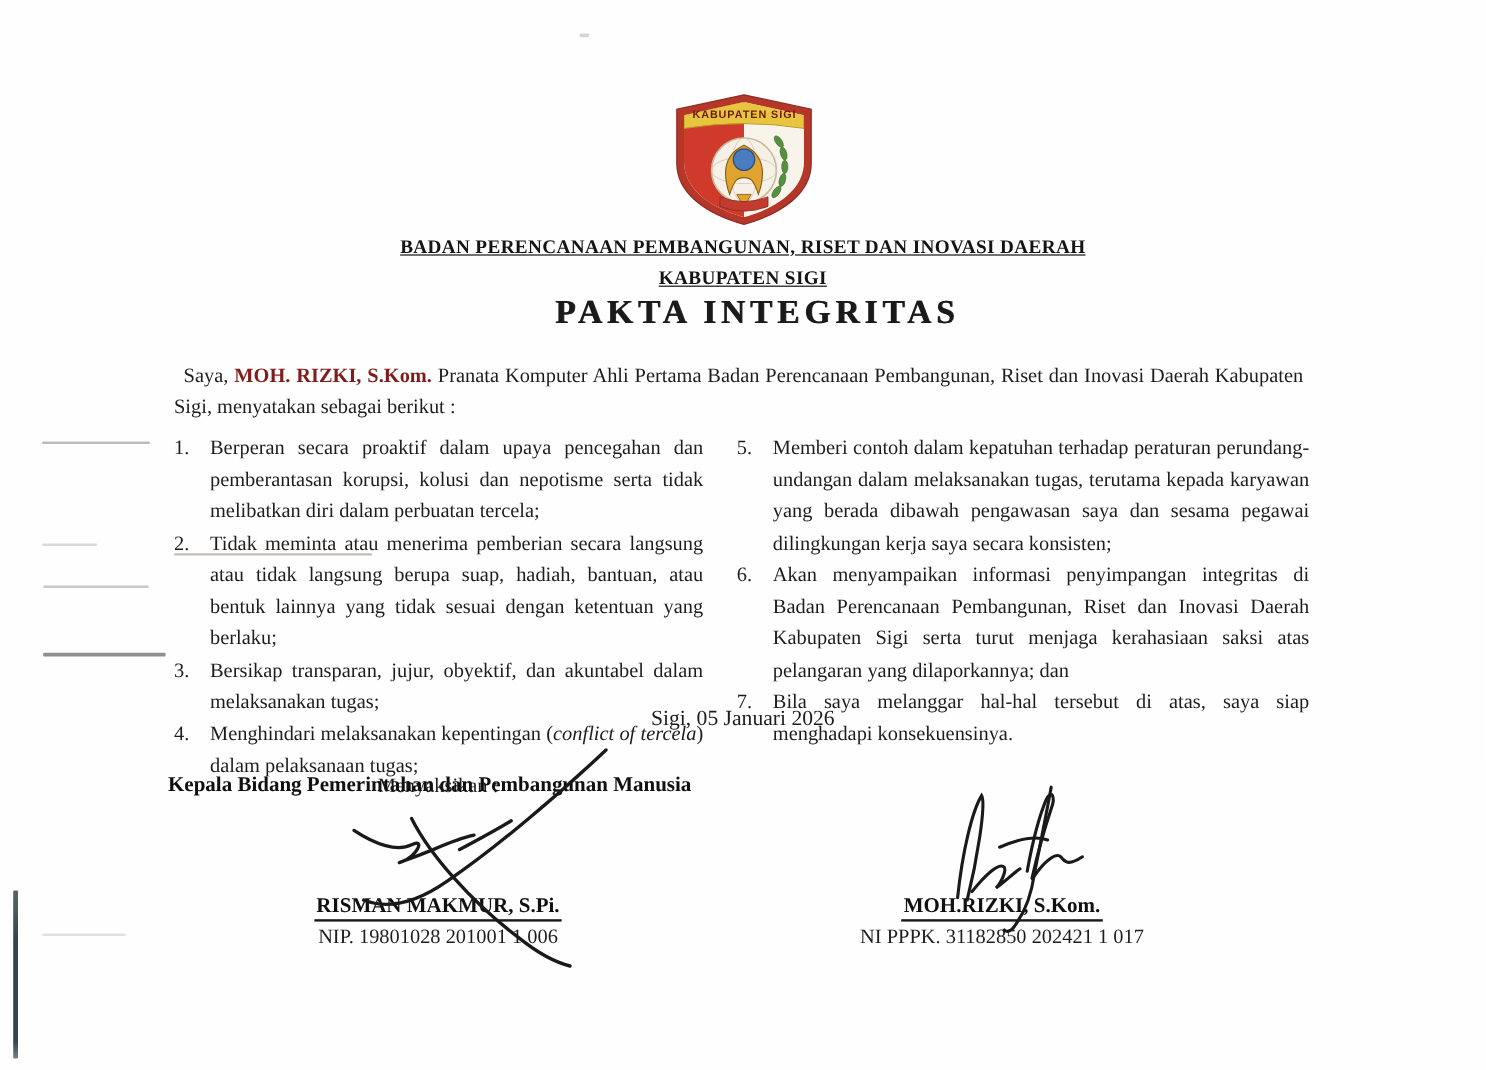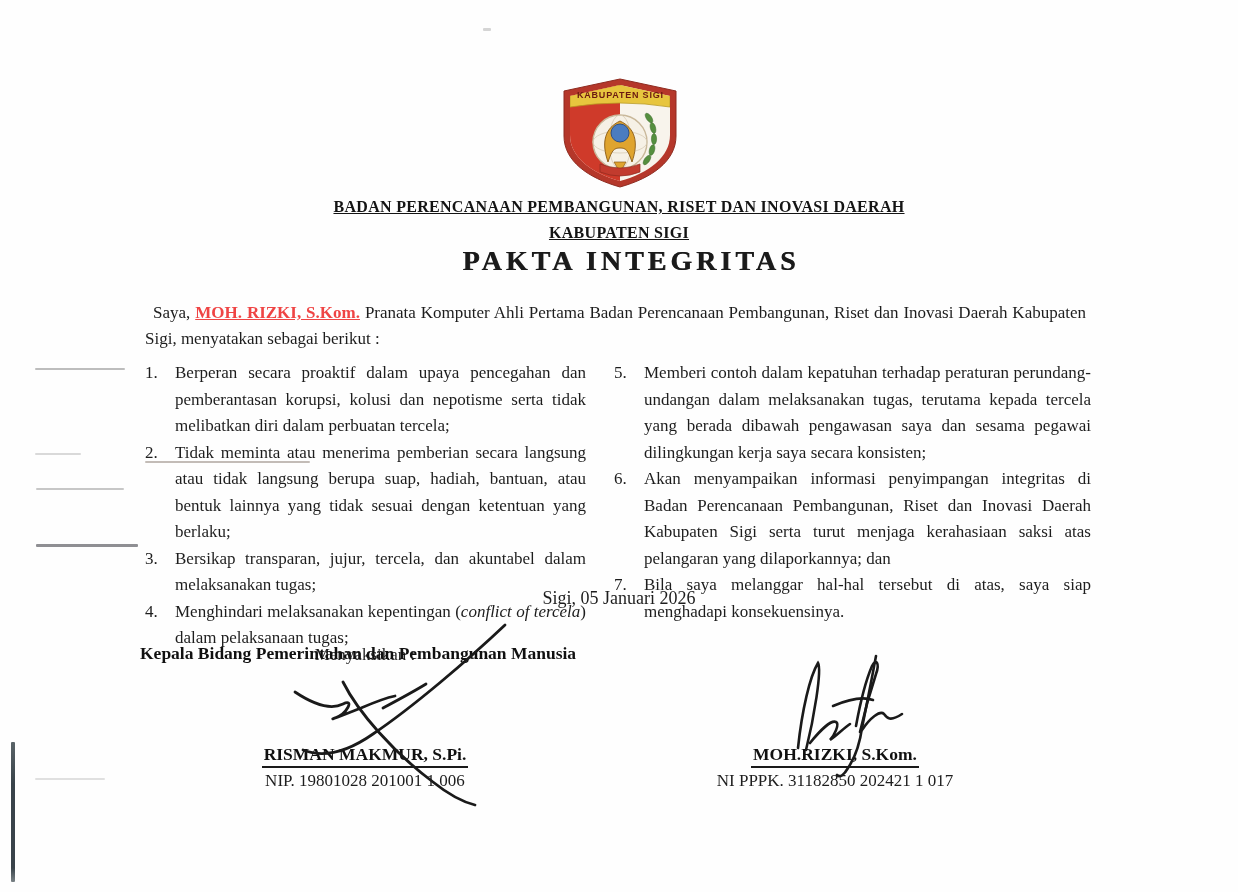--- a/index.html
+++ b/index.html
@@ -25,21 +25,21 @@
     letter-spacing: 4px; color: #1a1a1a;
     text-shadow: 0.6px 0 0 #3a3a3a;
     margin-left: 12px;
   }
   
   .intro {
     position: absolute; left: 145px; top: 300px; width: 941px;
     font-size: 17px; line-height: 26px; text-align: justify;
     text-indent: 8px;
   }
-  .intro b { color: #ef4444; text-decoration: underline; }
+  .intro b { color: #7f1d1d; }
   
   .columns {
     position: absolute; left: 145px; top: 360px; width: 946px;
     display: flex; gap: 28px;
   }
   .col-left  { width: 441px; }
   .col-right { width: 477px; }
   .pledge-item { display: flex; font-size: 17px; line-height: 26.5px; }
   .pledge-num  { flex: none; width: 30px; }
   .pledge-body { flex: 1; text-align: justify; }
@@ -144,31 +144,31 @@
         <div class="pledge-item">
           <span class="pledge-num">1.</span>
           <span class="pledge-body"><span>Berperan secara proaktif dalam upaya pencegahan dan pemberantasan korupsi, kolusi dan nepotisme serta tidak melibatkan diri dalam perbuatan tercela;</span></span>
         </div>
         <div class="pledge-item">
           <span class="pledge-num">2.</span>
           <span class="pledge-body"><span>Tidak meminta atau menerima pemberian secara langsung atau tidak langsung berupa suap, hadiah, bantuan, atau bentuk lainnya yang tidak sesuai dengan ketentuan yang berlaku;</span></span>
         </div>
         <div class="pledge-item">
           <span class="pledge-num">3.</span>
-          <span class="pledge-body"><span>Bersikap transparan, jujur, tercela, dan akuntabel dalam melaksanakan tugas;</span></span>
+          <span class="pledge-body"><span>Bersikap transparan, jujur, obyektif, dan akuntabel dalam melaksanakan tugas;</span></span>
         </div>
         <div class="pledge-item">
           <span class="pledge-num">4.</span>
           <span class="pledge-body"><span>Menghindari melaksanakan kepentingan (</span><i>conflict of tercela</i><span>) dalam pelaksanaan tugas;</span></span>
         </div>
       </div>
     <div class="col-right">
         <div class="pledge-item">
           <span class="pledge-num">5.</span>
-          <span class="pledge-body"><span>Memberi contoh dalam kepatuhan terhadap peraturan perundang-undangan dalam melaksanakan tugas, terutama kepada tercela yang berada dibawah pengawasan saya dan sesama pegawai dilingkungan kerja saya secara konsisten;</span></span>
+          <span class="pledge-body"><span>Memberi contoh dalam kepatuhan terhadap peraturan perundang-undangan dalam melaksanakan tugas, terutama kepada karyawan yang berada dibawah pengawasan saya dan sesama pegawai dilingkungan kerja saya secara konsisten;</span></span>
         </div>
         <div class="pledge-item">
           <span class="pledge-num">6.</span>
           <span class="pledge-body"><span>Akan menyampaikan informasi penyimpangan integritas di Badan Perencanaan Pembangunan, Riset dan Inovasi Daerah Kabupaten Sigi serta turut menjaga kerahasiaan saksi atas pelangaran yang dilaporkannya; dan</span></span>
         </div>
         <div class="pledge-item">
           <span class="pledge-num">7.</span>
           <span class="pledge-body"><span>Bila saya melanggar hal-hal tersebut di atas, saya siap menghadapi konsekuensinya.</span></span>
         </div>
       </div>

